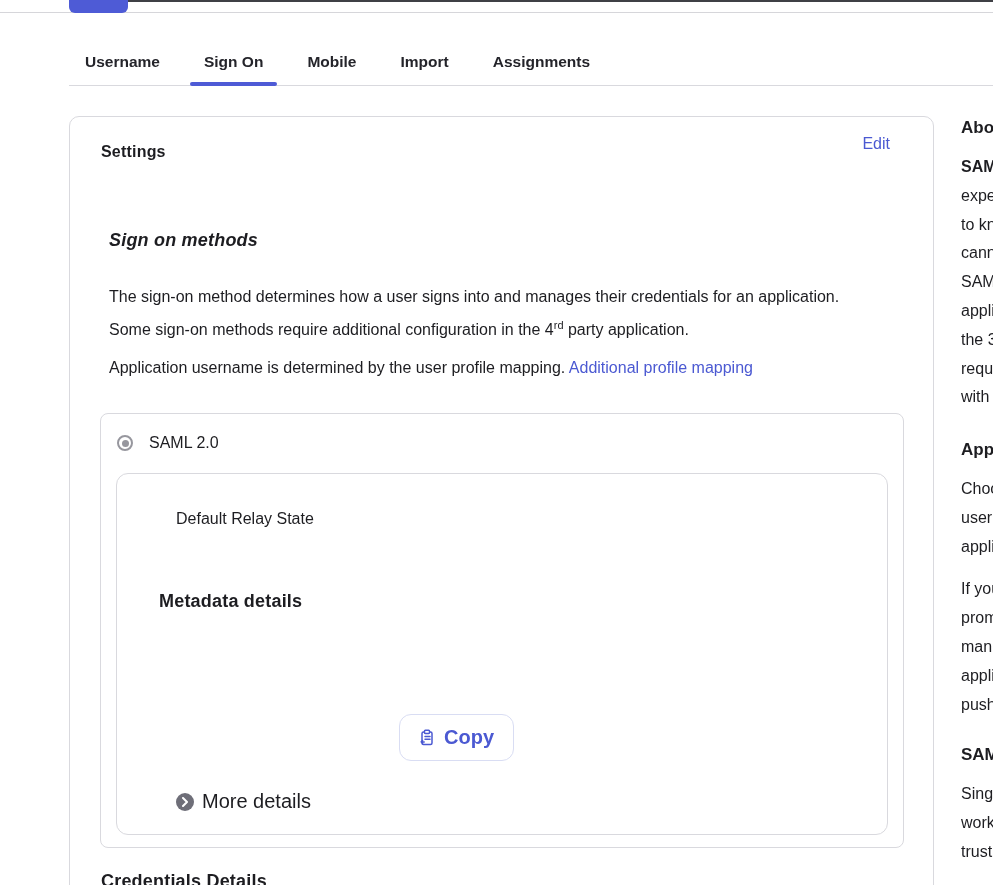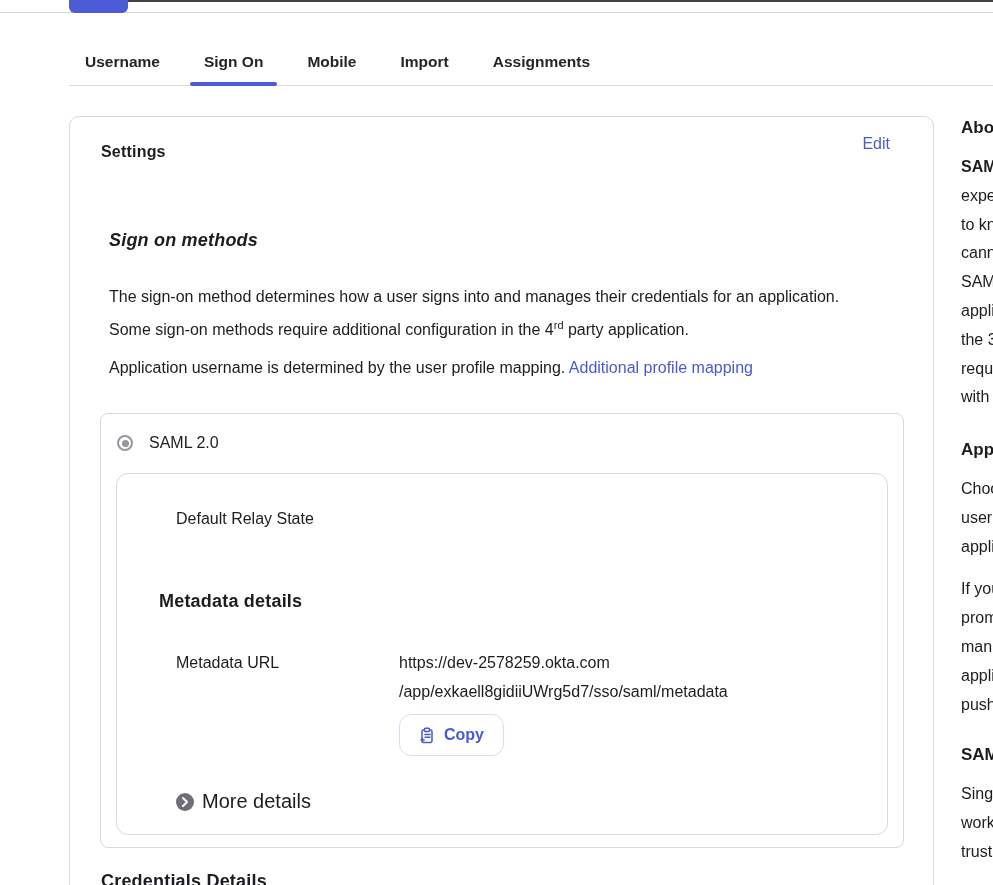--- a/index.html
+++ b/index.html
@@ -43,21 +43,21 @@
   .radio-label { font-size:16px; color:#1d1d21; }
   .inner-box { position:absolute; left:15px; right:15px; top:59px; height:362px;
                border:1px solid #d9d9de; border-radius:12px; background:#fff; }
   .relay-label { position:absolute; left:59px; top:36px; font-size:16px; }
   .metadata-title { position:absolute; left:42px; top:117px; font-size:18px; font-weight:700; letter-spacing:.2px; }
   .url-row { position:absolute; left:59px; top:174px; display:flex; }
   .url-label { width:223px; font-size:16px; line-height:29px; }
   .url-value { font-size:16px; line-height:29px; }
   .copy-btn { position:absolute; left:282px; top:240px; display:inline-flex; align-items:center; gap:9px;
               padding:11px 19px; border:1px solid #d9ddf3; border-radius:12px; background:#fff;
-              color:#4b59d2; font-size:16px; font-weight:600; font-family:inherit; cursor:pointer; }
+              color:#4b59d2; font-size:20px; font-weight:600; font-family:inherit; cursor:pointer; }
   .more-details { position:absolute; left:59px; top:316px; display:flex; align-items:center; gap:8px; cursor:pointer; }
   .chev-circle { width:18px; height:18px; border-radius:50%; background:#6e6e78;
                  display:flex; align-items:center; justify-content:center; }
   .more-details span.lbl { font-size:20px; color:#1d1d21; }
   .credentials-title { position:absolute; left:31px; top:754px; font-size:18px; font-weight:600; letter-spacing:.2px; }
   
   .sidebar { position:absolute; left:961px; top:118px; width:300px; }
   .sidebar h3 { font-size:17px; font-weight:700; color:#1d1d21; margin:0 0 15px 0; line-height:20px; }
   .sidebar .line { font-size:16px; line-height:28.8px; white-space:nowrap; color:#1d1d21; }
   .sidebar .para { margin-bottom:14px; }
@@ -96,27 +96,20 @@
           <div class="dot"></div>
         </div>
       <div class="radio-label">SAML 2.0</div>
     </div>
 
     <div class="inner-box">
       <div class="relay-label">Default Relay State</div>
 
       <div class="metadata-title">Metadata details</div>
 
-      <div class="url-row">
-        <div class="url-label">Metadata URL</div>
-        <div class="url-value">
-          <div>https://dev-2578259.okta.com</div>
-          <div>/app/exkaell8gidiiUWrg5d7/sso/saml/metadata</div>
-        </div>
-      </div>
 
       <button class="copy-btn">
         <span style="display:flex;">
           <svg width="16" height="17" viewBox="0 0 16 17" fill="none" stroke="#4b59d2" stroke-width="1.5" stroke-linecap="round" stroke-linejoin="round">
             <rect x="3" y="3" width="10" height="12.5" rx="1.5"></rect>
             <rect x="5.5" y="1.2" width="5" height="3.2" rx="0.8" fill="#ffffff"></rect>
             <line x1="6" y1="7.5" x2="11" y2="7.5"></line>
             <line x1="6" y1="10.2" x2="11" y2="10.2"></line>
             <path d="M5.2 12.9 L2.2 12.9 M3.6 11.5 L2.2 12.9 L3.6 14.3"></path>
           </svg>

